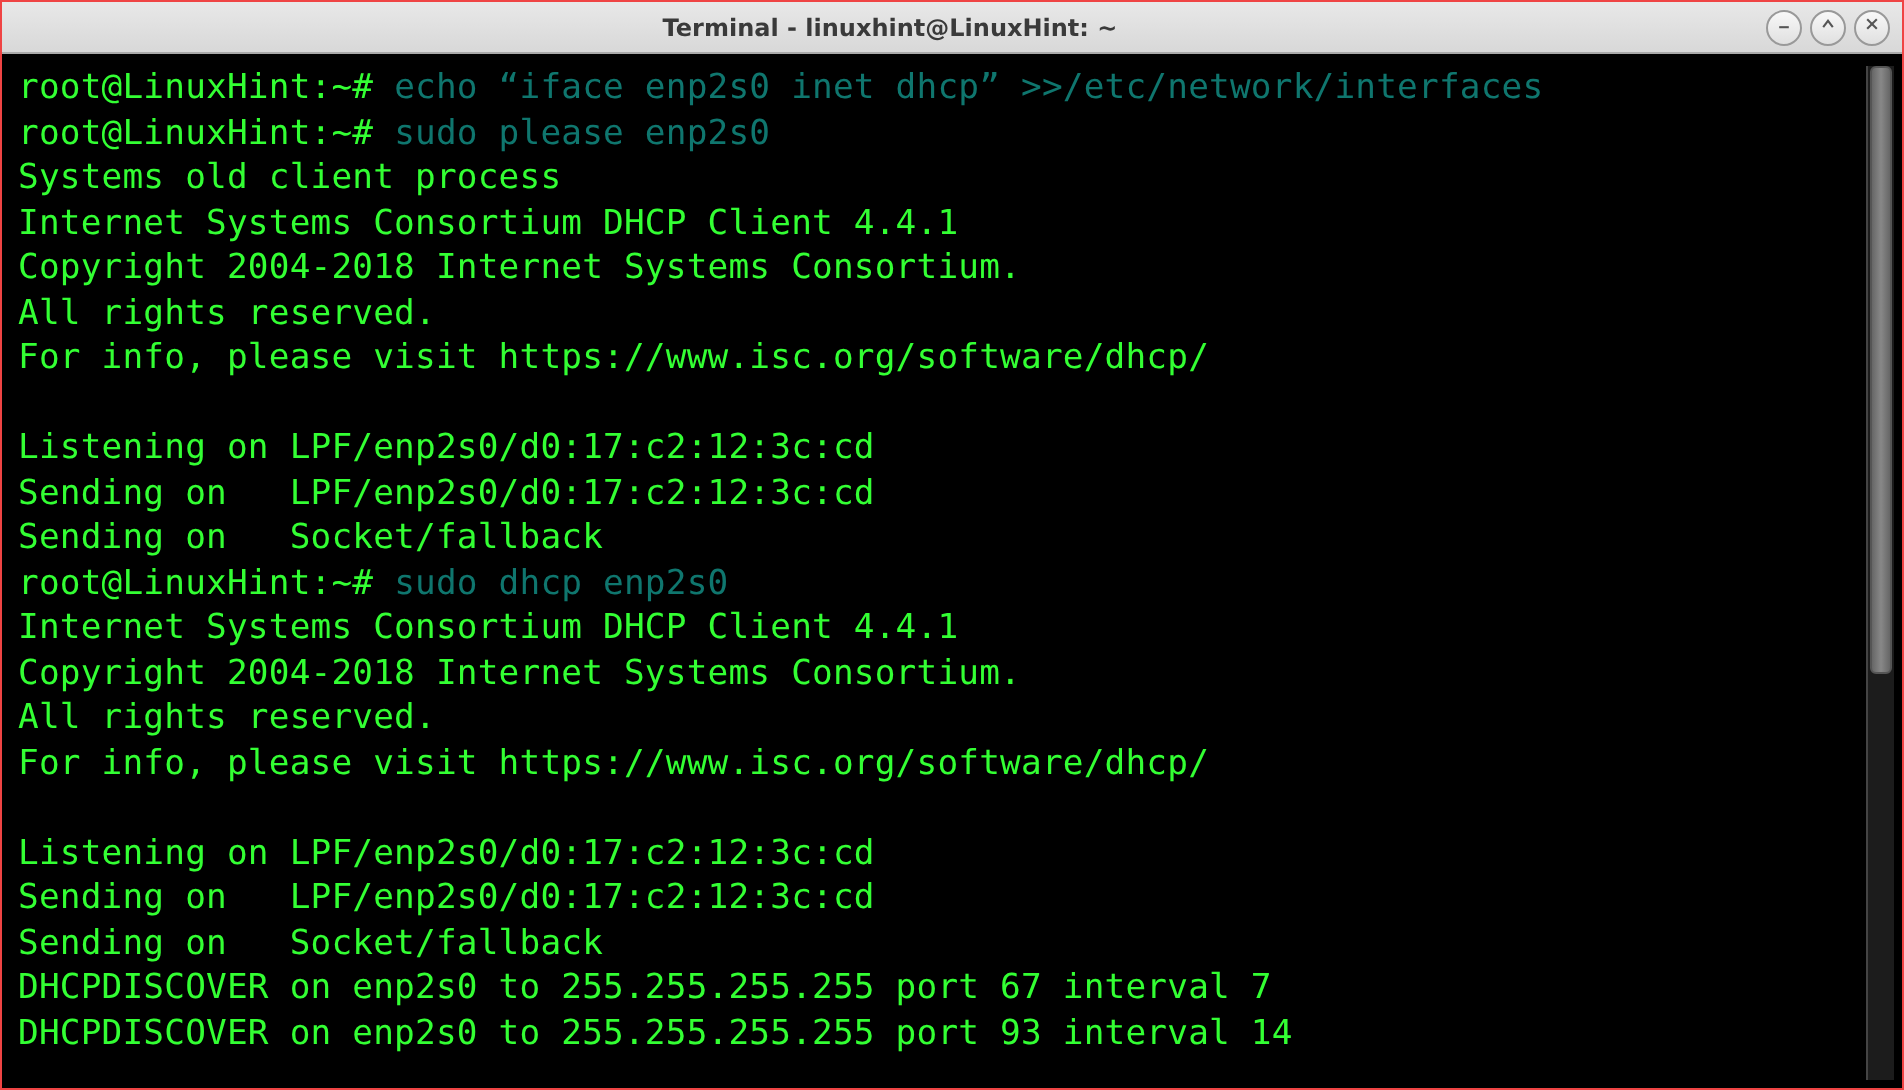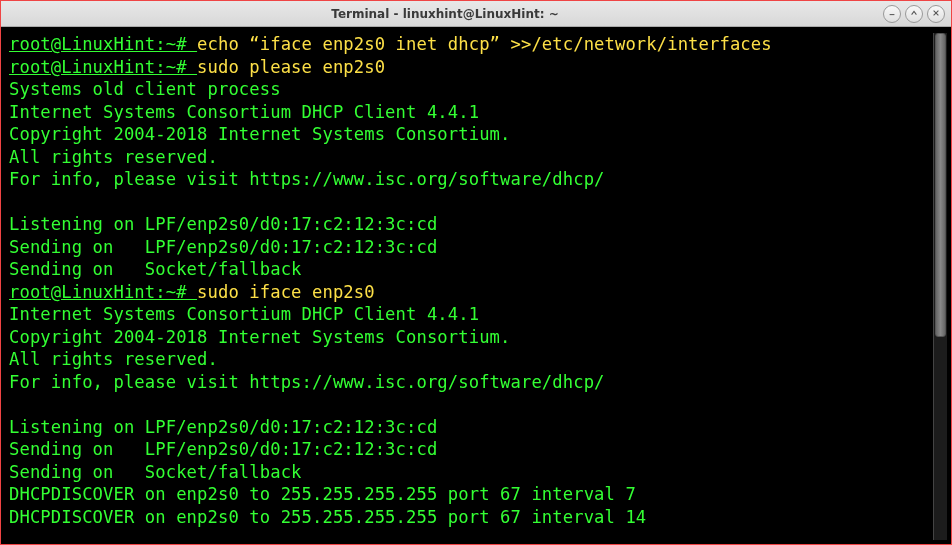--- a/index.html
+++ b/index.html
@@ -69,22 +69,22 @@
     .terminal-content {
       flex: 1;
       font-family: "DejaVu Sans Mono", "Liberation Mono", Consolas, monospace;
       font-size: 17.2px;
       line-height: 22.5px;
       color: #33ff33;
       white-space: pre;
       letter-spacing: 0.1px;
       overflow: hidden;
     }
-    .prompt-line .user-host { color: #33ff33; text-decoration: underline; }
-    .prompt-line .cmd { color: #fde047; }
+    .prompt-line .user-host { color: #33ff33; }
+    .prompt-line .cmd { color: #0f766e; }
     .scrollbar {
       width: 14px;
       background: #2a2a2a;
       margin-left: 3px;
       display: flex;
       flex-direction: column;
       border-left: 1px solid #444;
     }
     .scrollbar-track {
       flex: 1;
@@ -139,30 +139,30 @@
 <span class="prompt-line"><span class="user-host">root@LinuxHint:~# </span><span class="cmd">sudo please enp2s0</span></span>
 <span>Systems old client process</span>
 <span>Internet Systems Consortium DHCP Client 4.4.1</span>
 <span>Copyright 2004-2018 Internet Systems Consortium.</span>
 <span>All rights reserved.</span>
 <span>For info, please visit https://www.isc.org/software/dhcp/</span>
 <span></span>
 <span>Listening on LPF/enp2s0/d0:17:c2:12:3c:cd</span>
 <span>Sending on   LPF/enp2s0/d0:17:c2:12:3c:cd</span>
 <span>Sending on   Socket/fallback</span>
-<span class="prompt-line"><span class="user-host">root@LinuxHint:~# </span><span class="cmd">sudo iface enp2s0</span></span>
+<span class="prompt-line"><span class="user-host">root@LinuxHint:~# </span><span class="cmd">sudo dhcp enp2s0</span></span>
 <span>Internet Systems Consortium DHCP Client 4.4.1</span>
 <span>Copyright 2004-2018 Internet Systems Consortium.</span>
 <span>All rights reserved.</span>
 <span>For info, please visit https://www.isc.org/software/dhcp/</span>
 <span></span>
 <span>Listening on LPF/enp2s0/d0:17:c2:12:3c:cd</span>
 <span>Sending on   LPF/enp2s0/d0:17:c2:12:3c:cd</span>
 <span>Sending on   Socket/fallback</span>
 <span>DHCPDISCOVER on enp2s0 to 255.255.255.255 port 67 interval 7</span>
-<span>DHCPDISCOVER on enp2s0 to 255.255.255.255 port 67 interval 14</span></div>
+<span>DHCPDISCOVER on enp2s0 to 255.255.255.255 port 93 interval 14</span></div>
     <div class="scrollbar">
       <div class="scrollbar-track">
         <div class="scrollbar-thumb"></div>
       </div>
     </div>
   </div>
 </div>
 
 </body></html>

